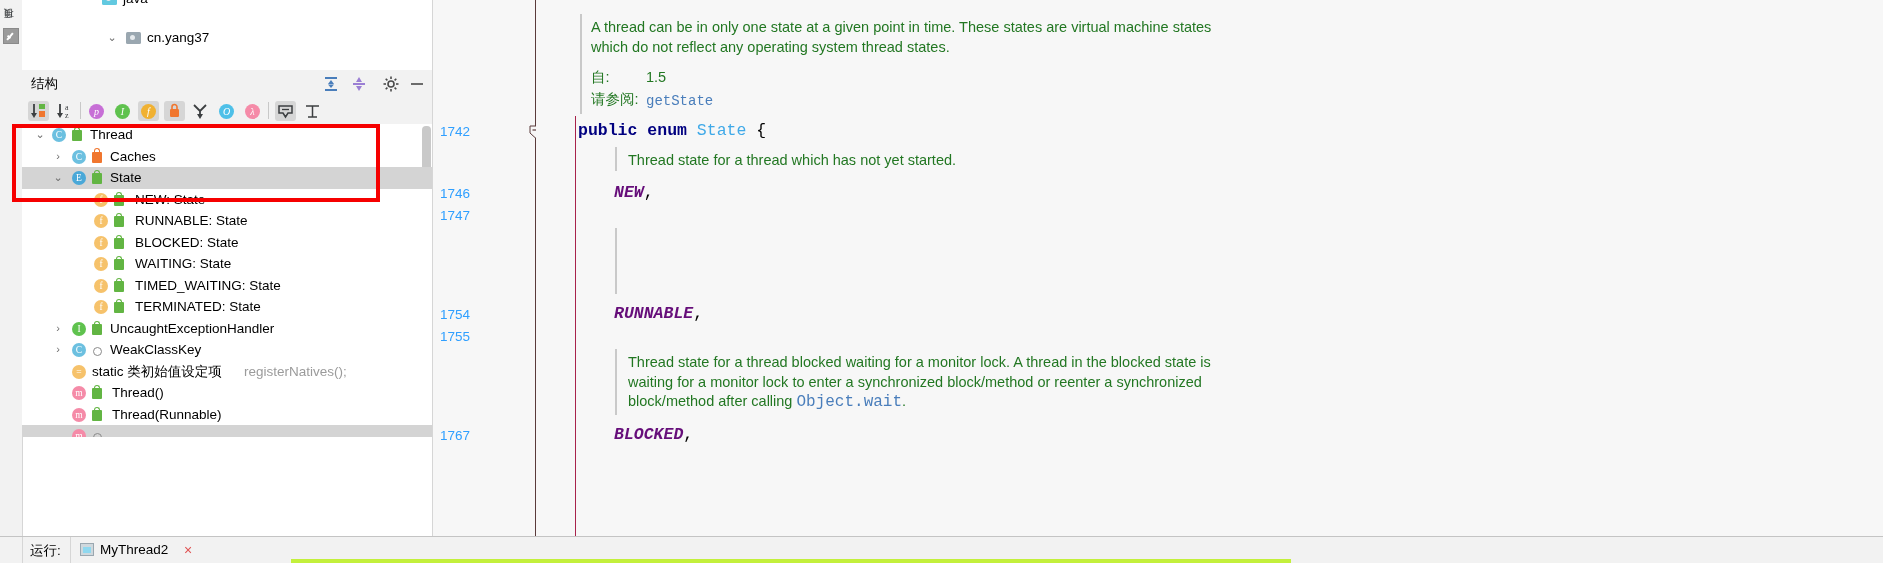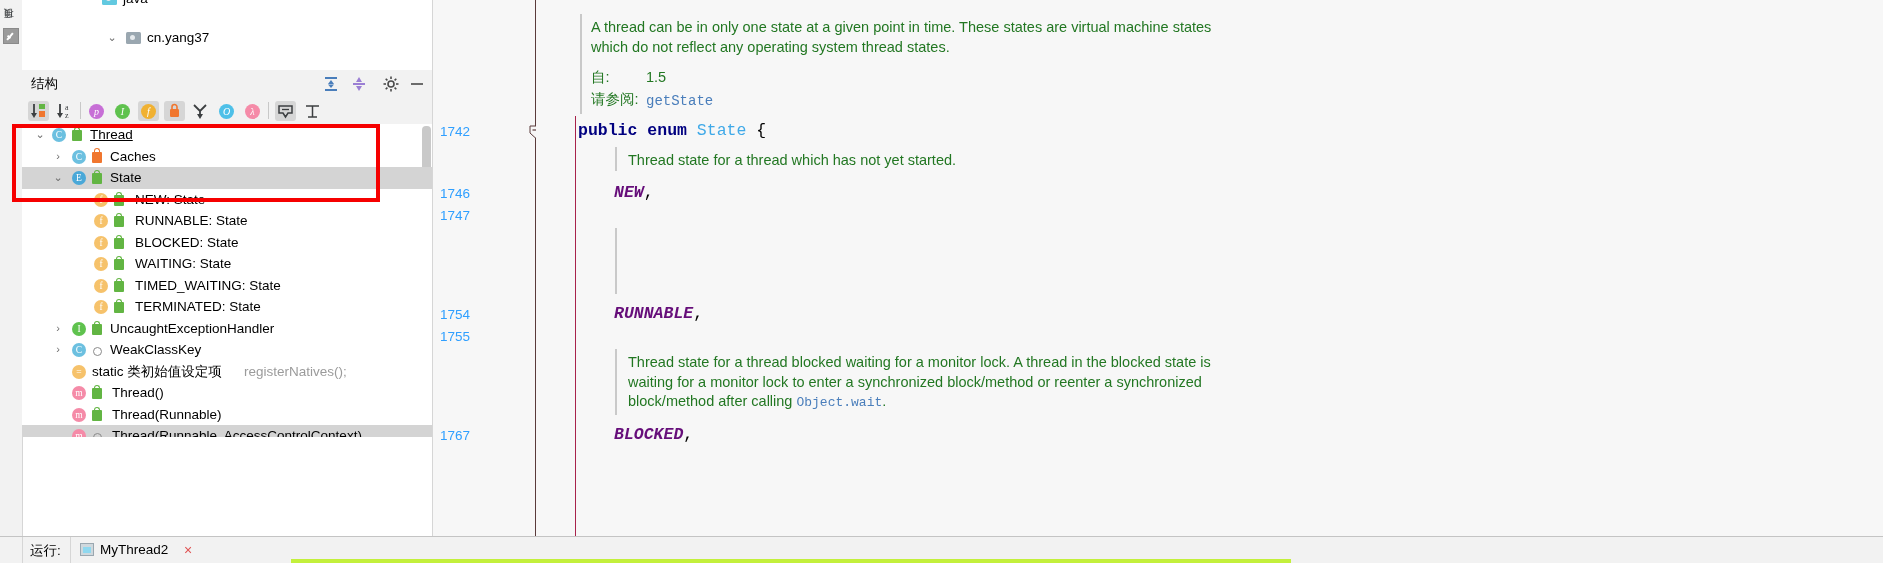--- a/index.html
+++ b/index.html
@@ -157,21 +157,21 @@
   .editor .leftrail {
     position: absolute; left: 39px; top: 116px; width: 1px; height: 421px; background: #a8224b;
   }
   .docblock {
     position: absolute; left: 55px; width: 700px;
     color: #227722; font-size: 14.5px; line-height: 19.5px;
   }
   .docbar {
     position: absolute; width: 2px; background: #c9c9c9;
   }
-  .doclink { color: #4a7ebb; font-family: "Liberation Mono", monospace; font-size: 13px; }
+  .doclink { color: #4a7ebb; font-family: "Liberation Mono", monospace; font-size: 16px; }
   .codeline {
     position: absolute; font-family: "Liberation Mono", monospace; font-size: 16.5px;
     white-space: pre;
   }
   .kw { color: #000080; font-weight: bold; }
   .typ { color: #3fa9e8; }
   .enumconst { color: #660e7a; font-weight: bold; font-style: italic; }
   .punc { color: #000000; }
 
   
@@ -331,21 +331,21 @@
     </div>
   </div>
 
   <div class="structtree">
     <div class="sscroll"></div>
 
     <div class="srow">
       <span class="arrow" style="left:12px;">⌄</span>
       <span class="nodeicon ic-c" style="left:30px;">C</span>
       <span class="vismark green" style="left:50px;"></span>
-      <span class="slabel" style="left:68px;text-decoration:underline;">Thread</span>
+      <span class="slabel" style="left:68px;">Thread</span>
     </div>
 
     <div class="srow">
       <span class="arrow" style="left:30px;">›</span>
       <span class="nodeicon ic-c" style="left:50px;">C</span>
       <span class="vismark orange" style="left:70px;"></span>
       <span class="slabel" style="left:88px;">Caches</span>
     </div>
 
     <div class="srow sel">
@@ -414,21 +414,20 @@
 
     <div class="srow">
       <span class="nodeicon ic-m" style="left:50px;">m</span>
       <span class="vismark green" style="left:70px;"></span>
       <span class="slabel" style="left:90px;">Thread(Runnable)</span>
     </div>
 
     <div class="srow sel">
       <span class="nodeicon ic-m" style="left:50px;">m</span>
       <span class="vismark circ" style="left:71px;"></span>
-      <span class="slabel" style="left:90px;">Thread(Runnable, AccessControlContext)</span>
     </div>
   </div>
 
   <div class="annot"></div>
 
   <div class="gapcol"></div>
   <div class="gutterline"></div>
 
   <div class="lineno" style="left:440px; top:124px;">1742</div>
   <div class="lineno" style="left:440px; top:186px;">1746</div>

